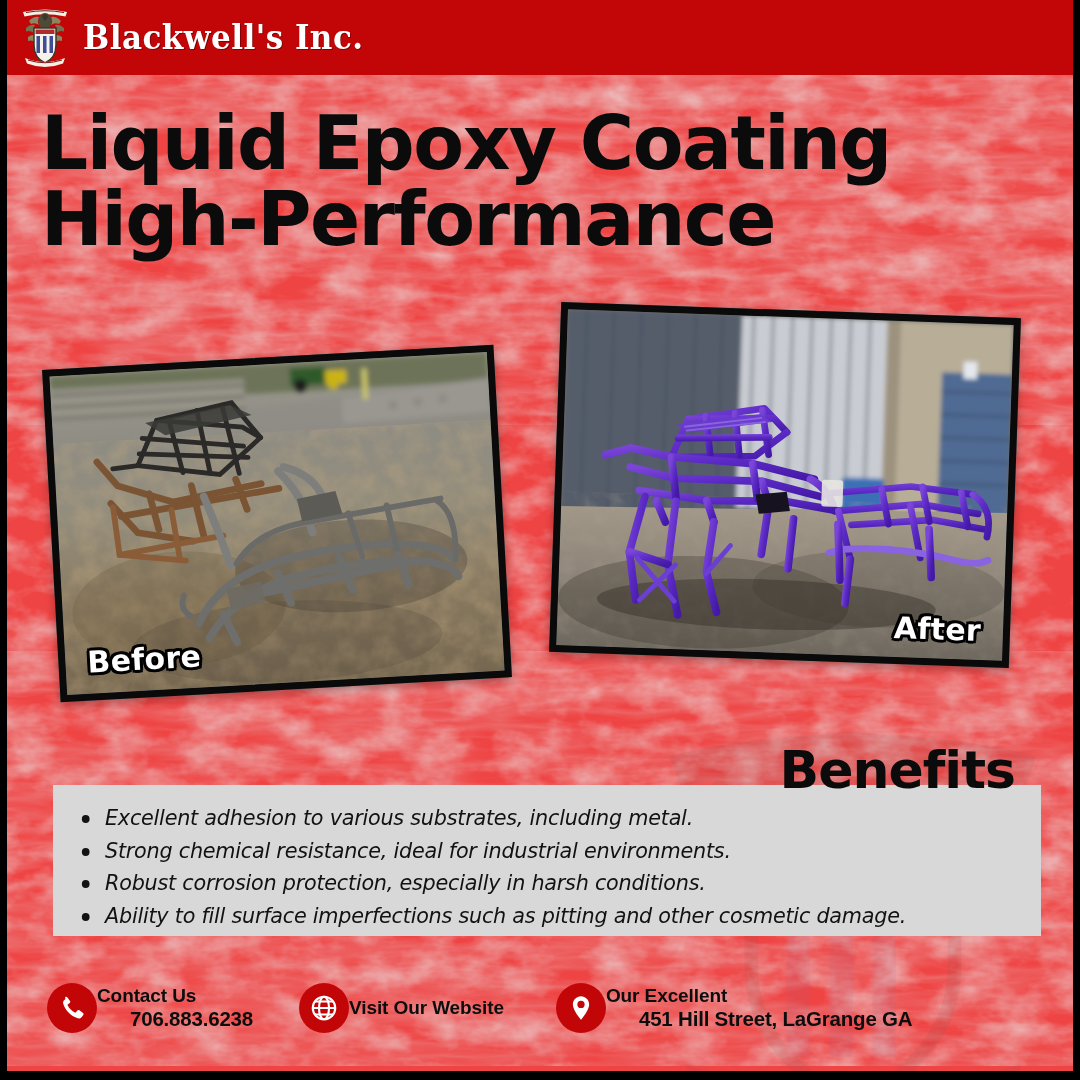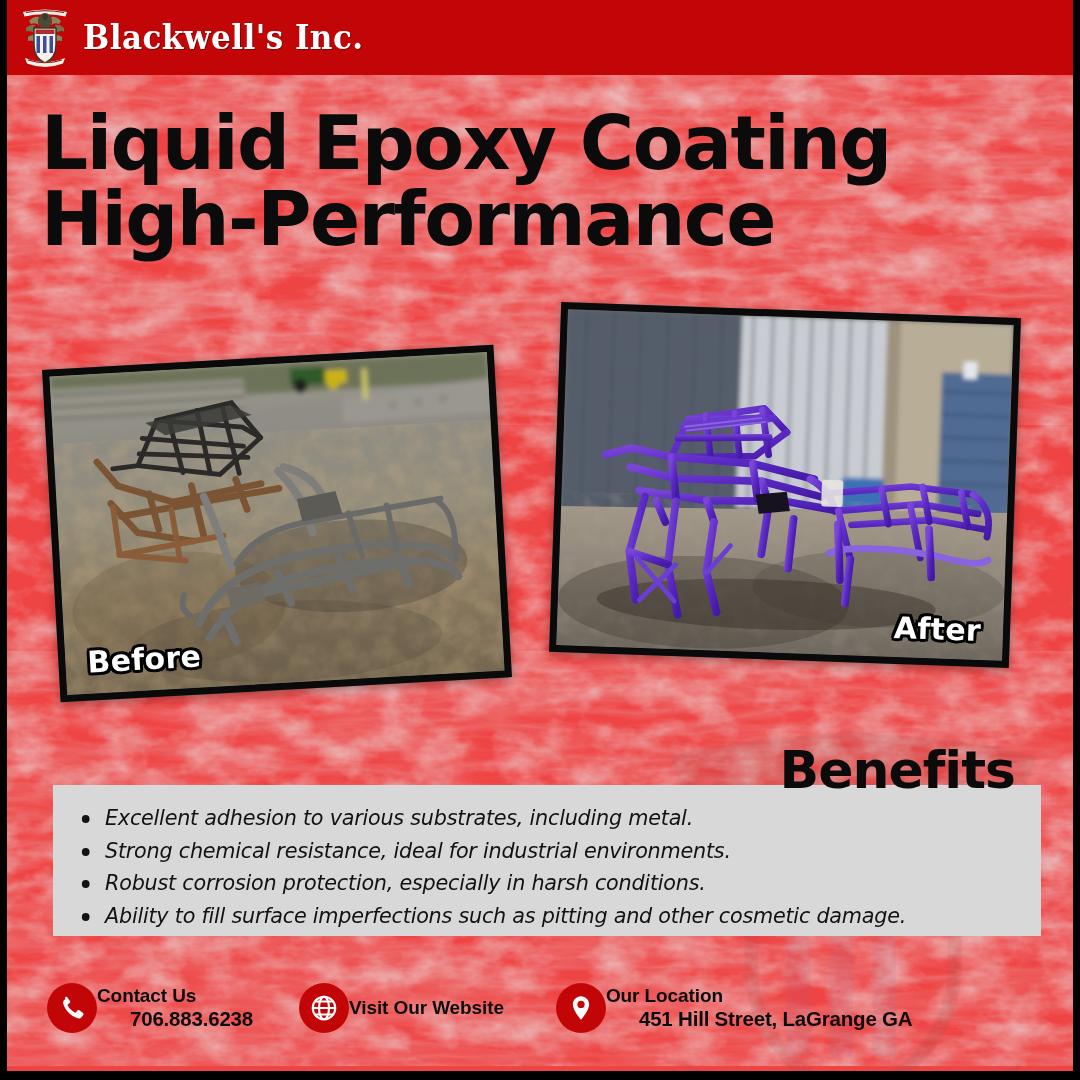--- a/index.html
+++ b/index.html
@@ -603,20 +603,20 @@
     </div>
 
     <div class="contact-block contact-3">
       <span class="contact-icon">
         <svg viewBox="0 0 24 24" fill="#ffffff">
           <path d="M12 2.6c-3.6 0-6.5 2.9-6.5 6.5 0 4.8 6.5 12.3 6.5 12.3s6.5-7.5 6.5-12.3c0-3.6-2.9-6.5-6.5-6.5z"></path>
           <circle cx="12" cy="9.1" r="2.9" fill="#c20608"></circle>
         </svg>
       </span>
       <span class="contact-text">
-        <span class="contact-title">Our Location</span>
+        <span class="contact-title">Our Excellent</span>
         <span class="contact-value">451 Hill Street, LaGrange GA</span>
       </span>
     </div>
 
   </div>
 
 </div>
 
 </body></html>

